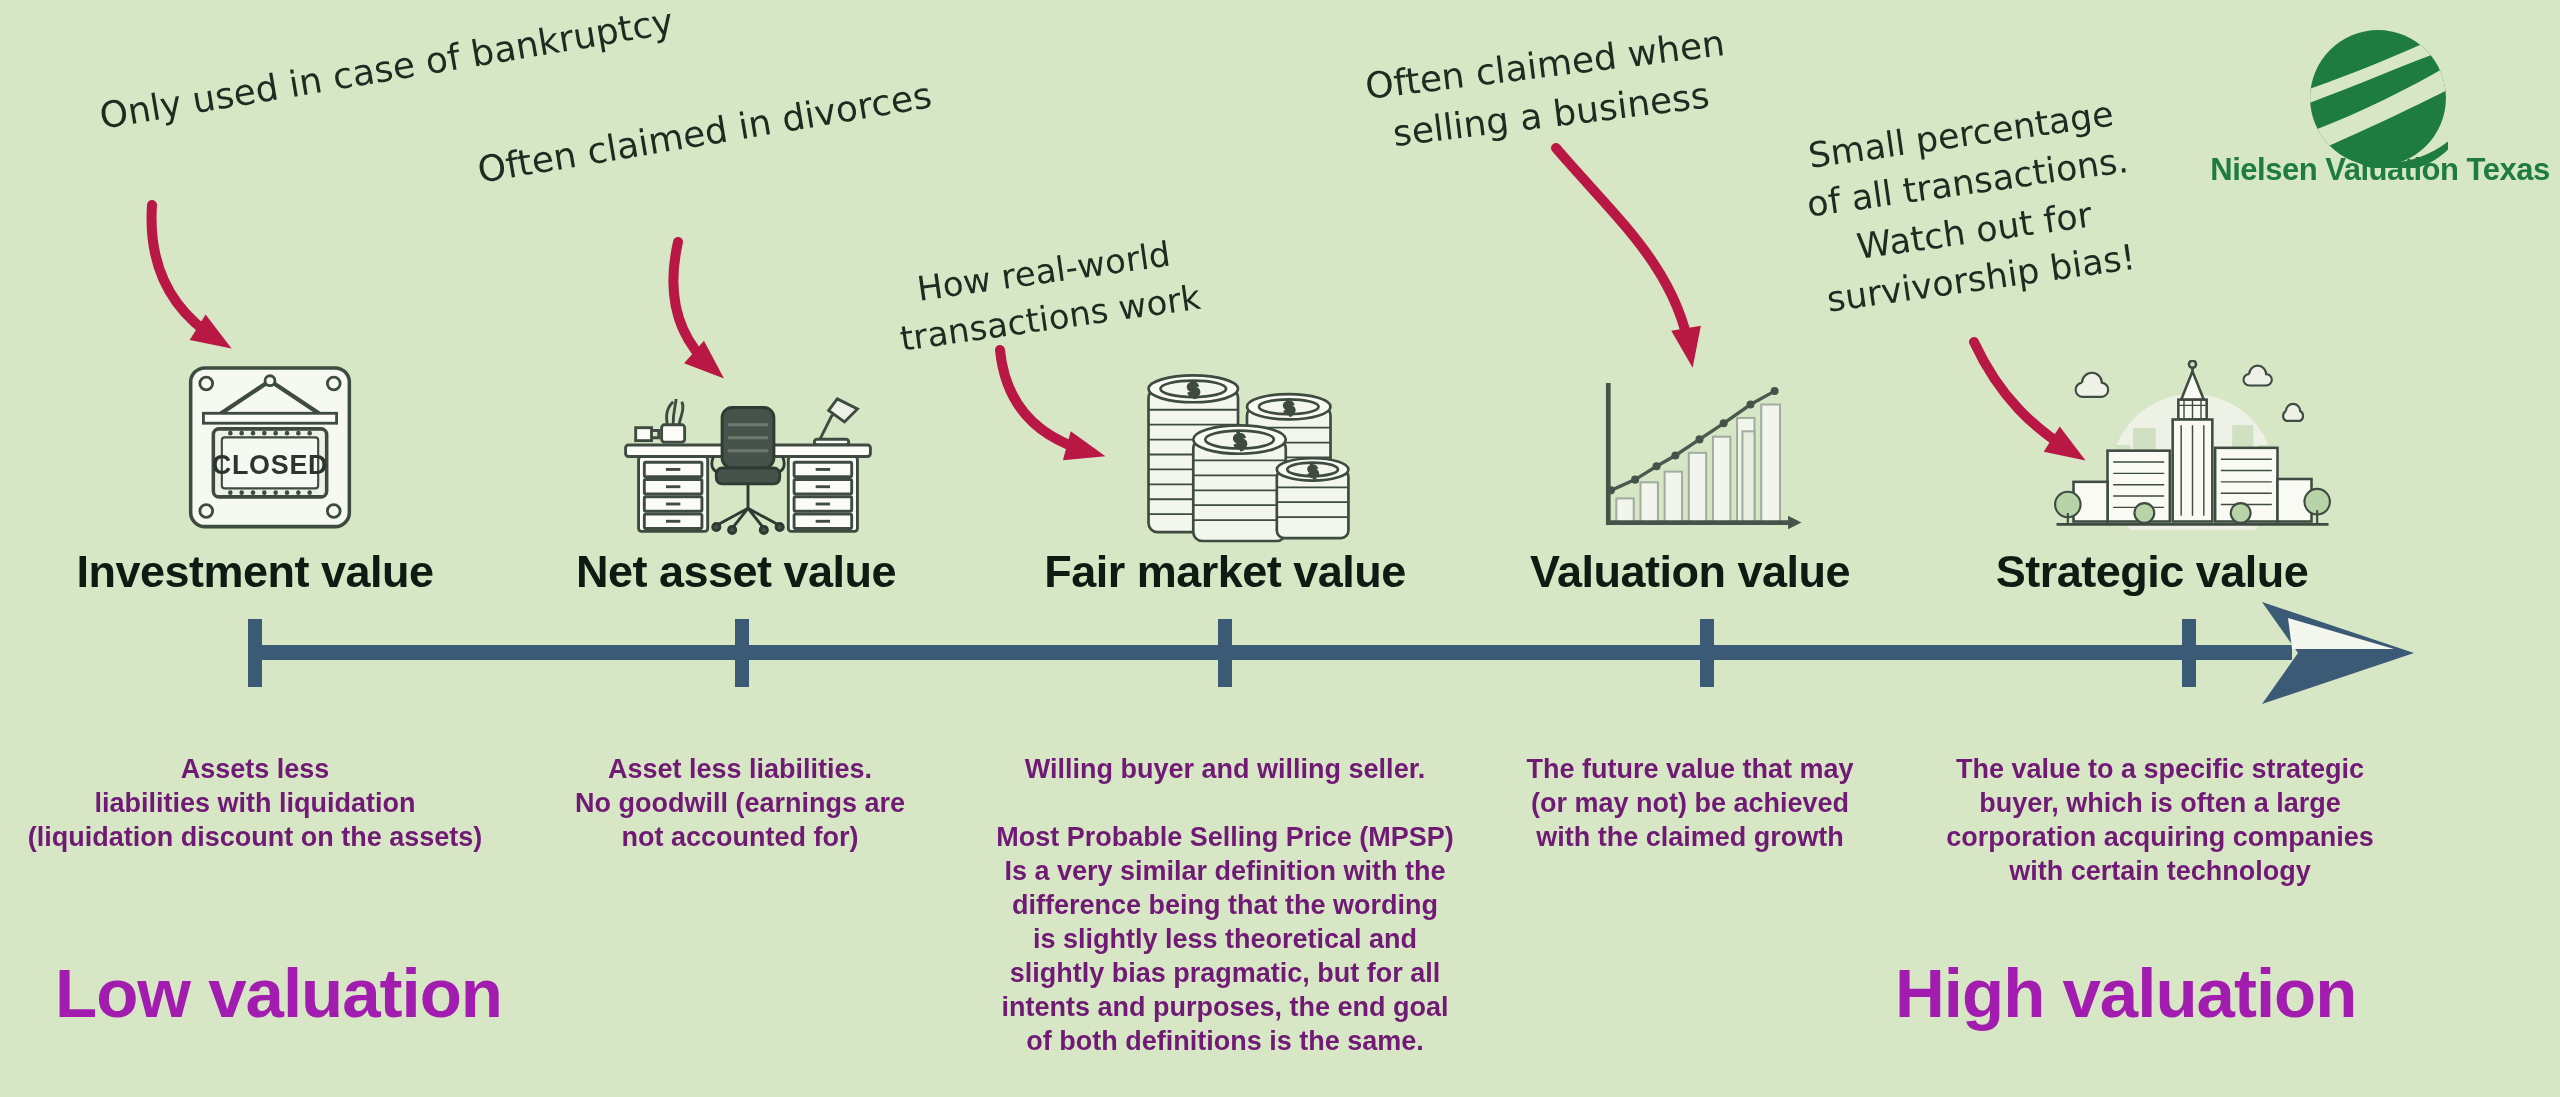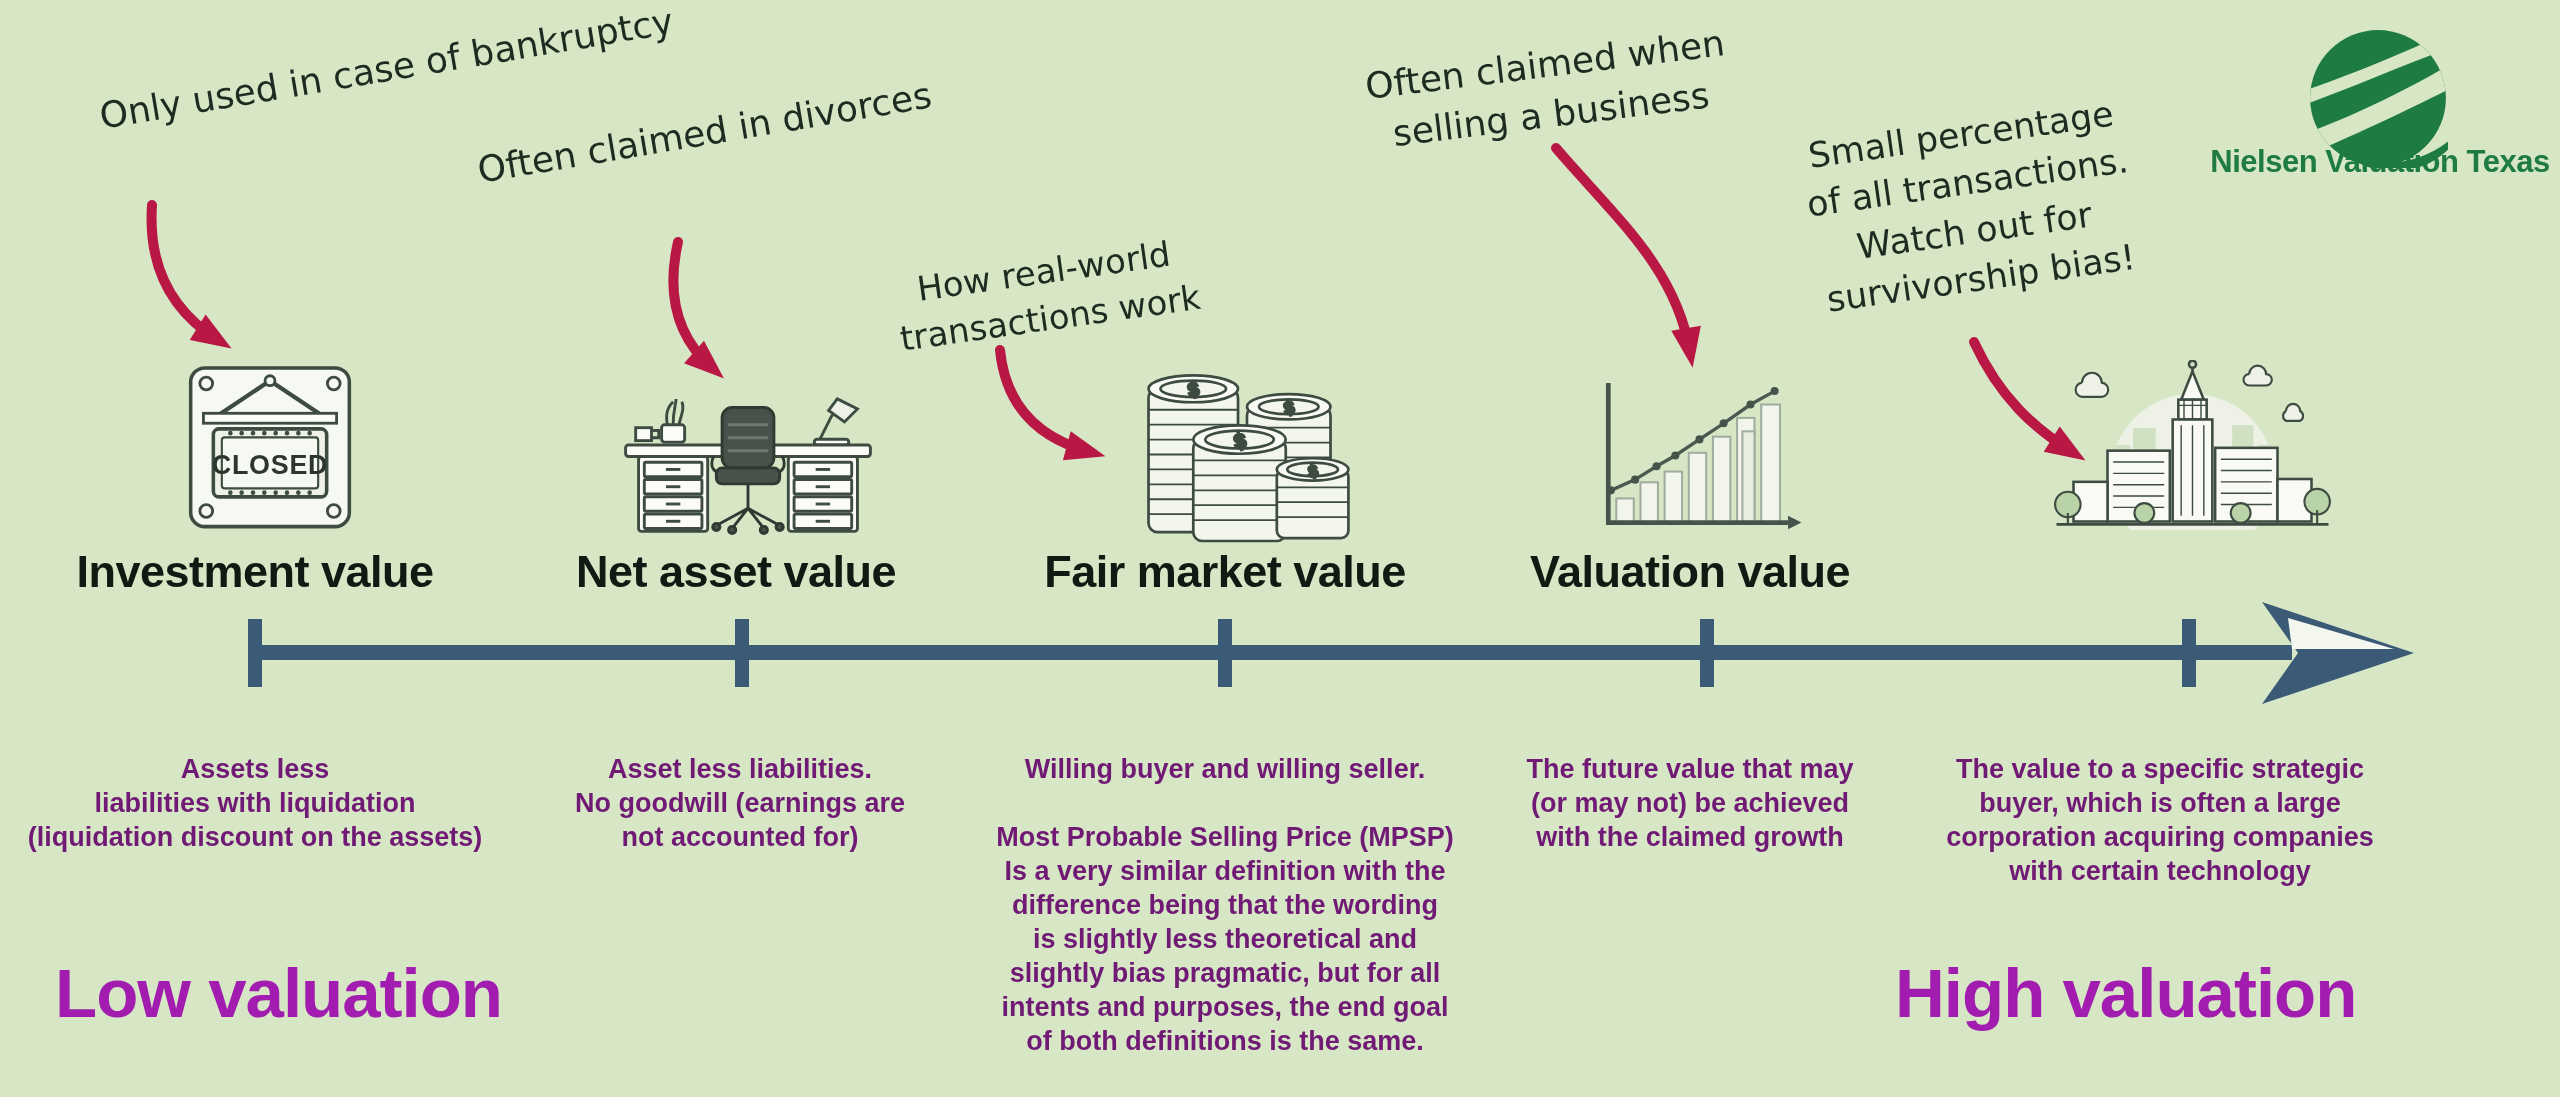--- a/index.html
+++ b/index.html
@@ -29,21 +29,21 @@
   }
   .endlabel {
     position:absolute; top:954px; font-size:69px; font-weight:800;
     letter-spacing:-1px; color:#a21caf;
   }
   .tl-bar { position:absolute; top:645px; height:15px; background:var(--timeline-blue,#3b5a76); }
   .tl-tick { position:absolute; top:619px; width:14px; height:68px; background:var(--timeline-blue,#3b5a76); }
   .abs { position:absolute; }
   .overlay { position:absolute; left:0; top:0; pointer-events:none; }
   .logo-text {
-    position:absolute; left:2205px; top:144px; width:350px; text-align:center;
+    position:absolute; left:2205px; top:152px; width:350px; text-align:center;
     font-size:31px; font-weight:700; letter-spacing:-0.5px; color:var(--logo-green,#1e7b41);
   }
 </style>
 </head>
 <body>
 
 <div class="canvas">
 
   <div class="annotation" style="left:100px; top:92px; transform:rotate(-9.5deg); transform-origin:left center;">Only used in case of bankruptcy</div>
   <div class="annotation" style="left:478px; top:146px; transform:rotate(-9.5deg); transform-origin:left center;">Often claimed in divorces</div>
@@ -241,20 +241,21 @@
       <circle cx="66" cy="108" r="7" fill="#b9d3a8"></circle>
       <circle cx="134" cy="108" r="7" fill="#b9d3a8"></circle>
     </g>
     <line x1="4" y1="116" x2="196" y2="116" stroke="#3d4b41" stroke-width="2"></line>
   </svg>
 
   <div class="stage-label" style="left:5px;">Investment value</div>
   <div class="stage-label" style="left:486px;">Net asset value</div>
   <div class="stage-label" style="left:975px;">Fair market value</div>
   <div class="stage-label" style="left:1440px;">Valuation value</div>
+  <div class="stage-label" style="left:1902px;">Strategic value</div>
 
   <div class="tl-bar" style="left:252px; width:2040px;"></div>
   <div class="tl-tick" style="left:248px;"></div>
   <div class="tl-tick" style="left:735px;"></div>
   <div class="tl-tick" style="left:1218px;"></div>
   <div class="tl-tick" style="left:1700px;"></div>
   <div class="tl-tick" style="left:2182px;"></div>
   <svg class="abs" style="left:2262px; top:596px;" width="160" height="114" viewBox="0 0 160 114">
     <polygon points="0,6 152,57 0,108 36,57" style="fill:var(--timeline-blue,#3b5a76)"></polygon>
     <polygon points="26,22 132,53 30,53" fill="#f4f7ee"></polygon>

